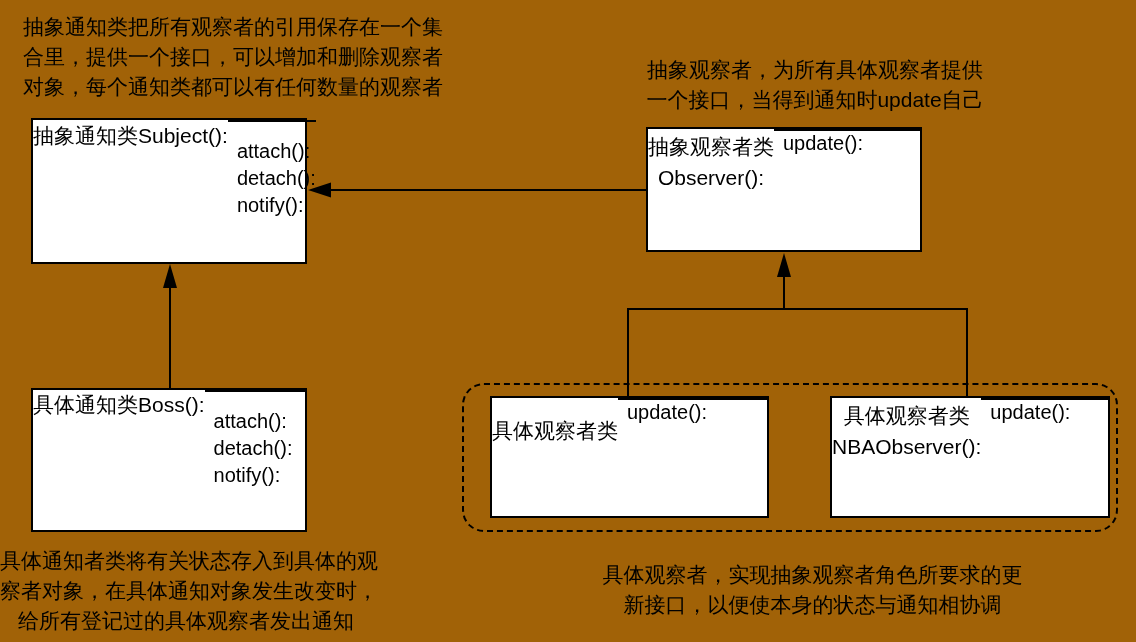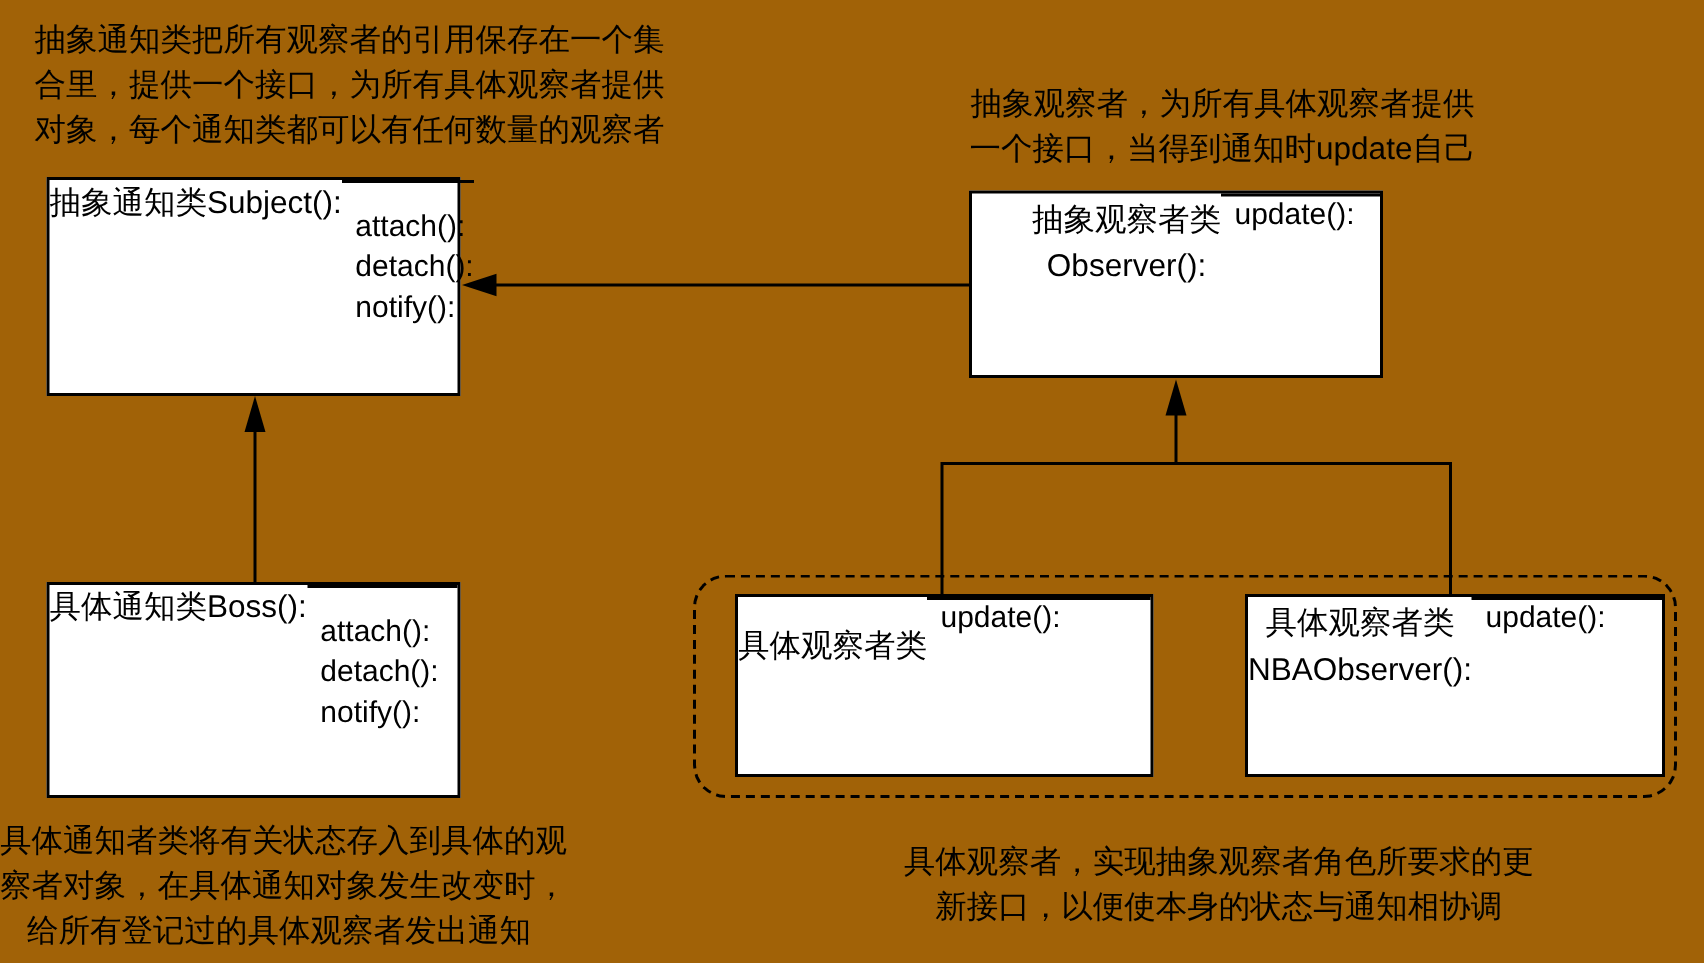--- a/index.html
+++ b/index.html
@@ -54,21 +54,21 @@
   
   #box-subject  { left: 31px;  top: 118px; width: 276px; height: 146px; }
   #box-subject .title   { height: 30px; }
   #box-subject .attrs   { height: 32px; }
 
   #box-boss     { left: 31px;  top: 388px; width: 276px; height: 144px; }
   #box-boss .title      { height: 29px; border-radius: 10px; }
   #box-boss .attrs      { height: 31px; }
 
   #box-observer { left: 646px; top: 127px; width: 276px; height: 125px; }
-  #box-observer .title  { height: 66px; padding-left: 40px; }
+  #box-observer .title  { height: 66px; }
   #box-observer .attrs  { height: 29px; }
   #box-observer .methods { padding-top: 0; line-height: 25px; }
 
   #box-stock    { left: 490px; top: 396px; width: 279px; height: 122px; }
   #box-nba      { left: 830px; top: 396px; width: 280px; height: 122px; }
   #box-stock .title, #box-nba .title { height: 65px; border-radius: 28px; }
   #box-stock .attrs, #box-nba .attrs { height: 29px; }
   #box-stock .methods, #box-nba .methods { padding-top: 0; line-height: 24px; }
 
   .dashed-group {
@@ -105,21 +105,21 @@
 
     <g>
       <line x1="784" y1="309" x2="784" y2="276" stroke="#000000" stroke-width="2"></line>
       <polygon points="784,253 777,277 791,277" fill="#000000"></polygon>
       <polyline points="628,397 628,309 967,309 967,397" fill="none" stroke="#000000" stroke-width="2"></polyline>
     </g>
   </svg>
 
   <div class="note" id="note-subject">
     <div>抽象通知类把所有观察者的引用保存在一个集</div>
-    <div>合里，提供一个接口，为所有具体观察者提供</div>
+    <div>合里，提供一个接口，可以增加和删除观察者</div>
     <div>对象，每个通知类都可以有任何数量的观察者</div>
   </div>
 
   <div class="note" id="note-observer">
     <div>抽象观察者，为所有具体观察者提供</div>
     <div>一个接口，当得到通知时update自己</div>
   </div>
 
   <div class="note" id="note-boss">
     <div>具体通知者类将有关状态存入到具体的观</div>

